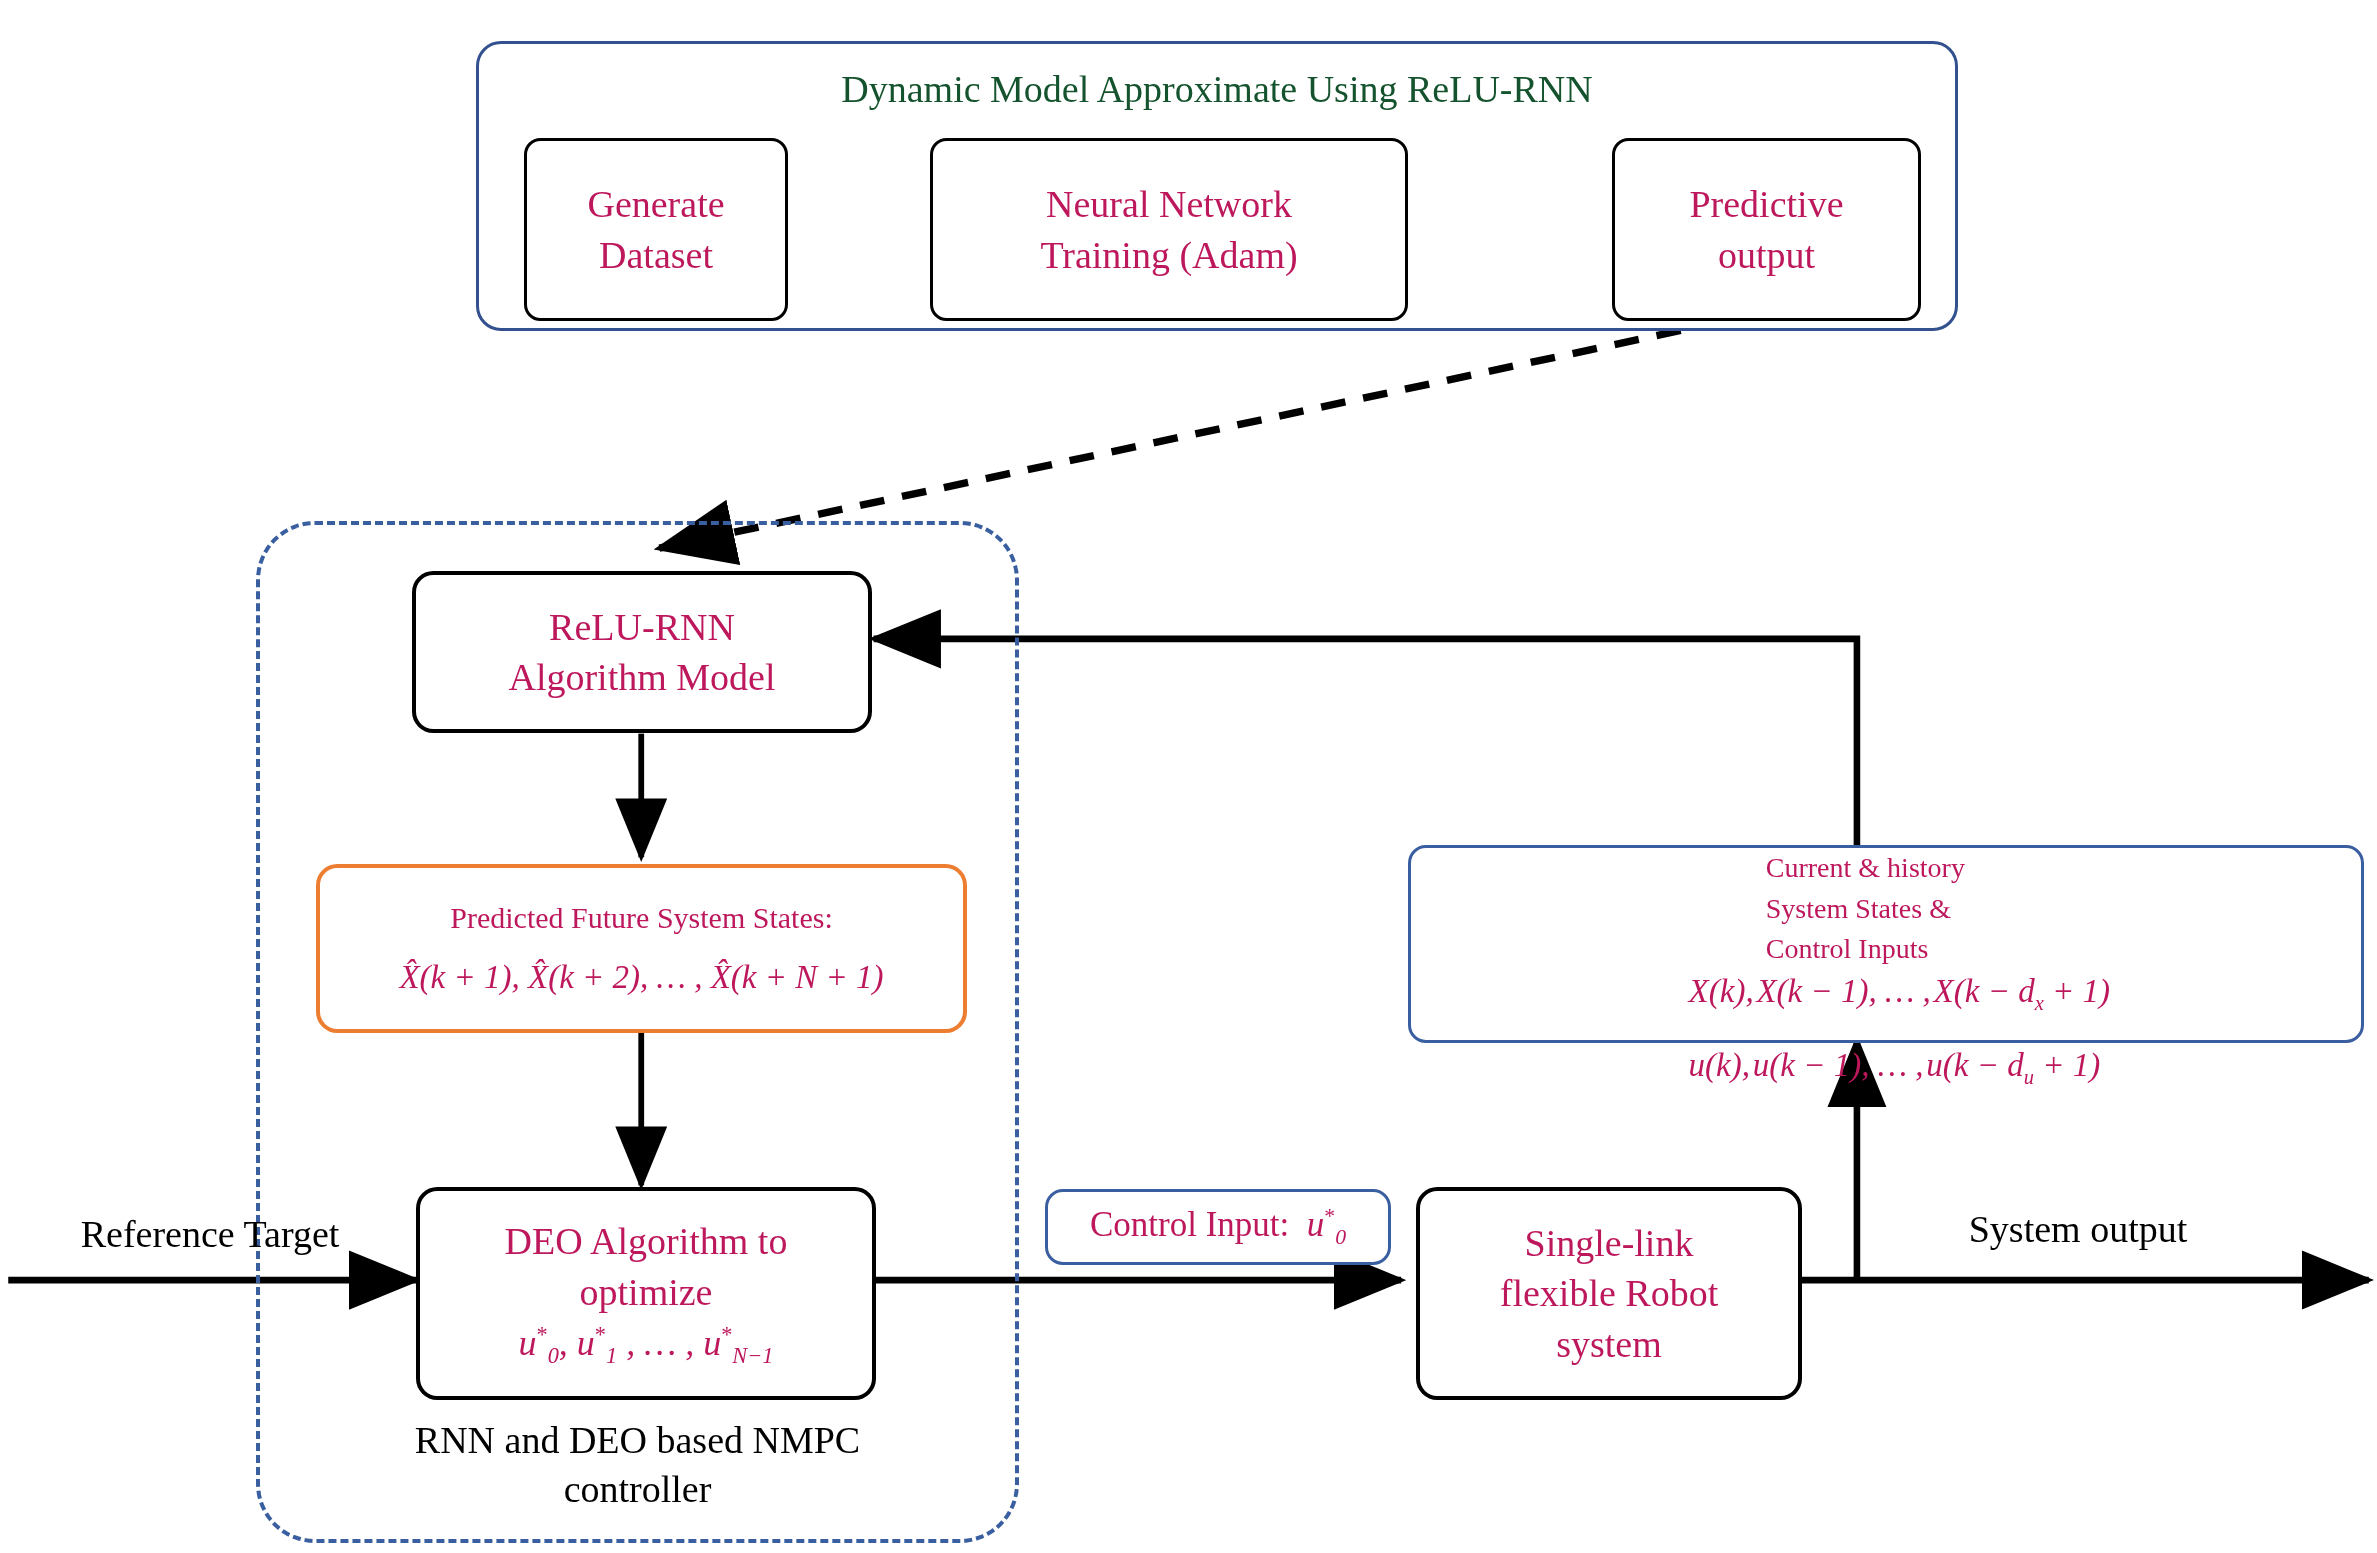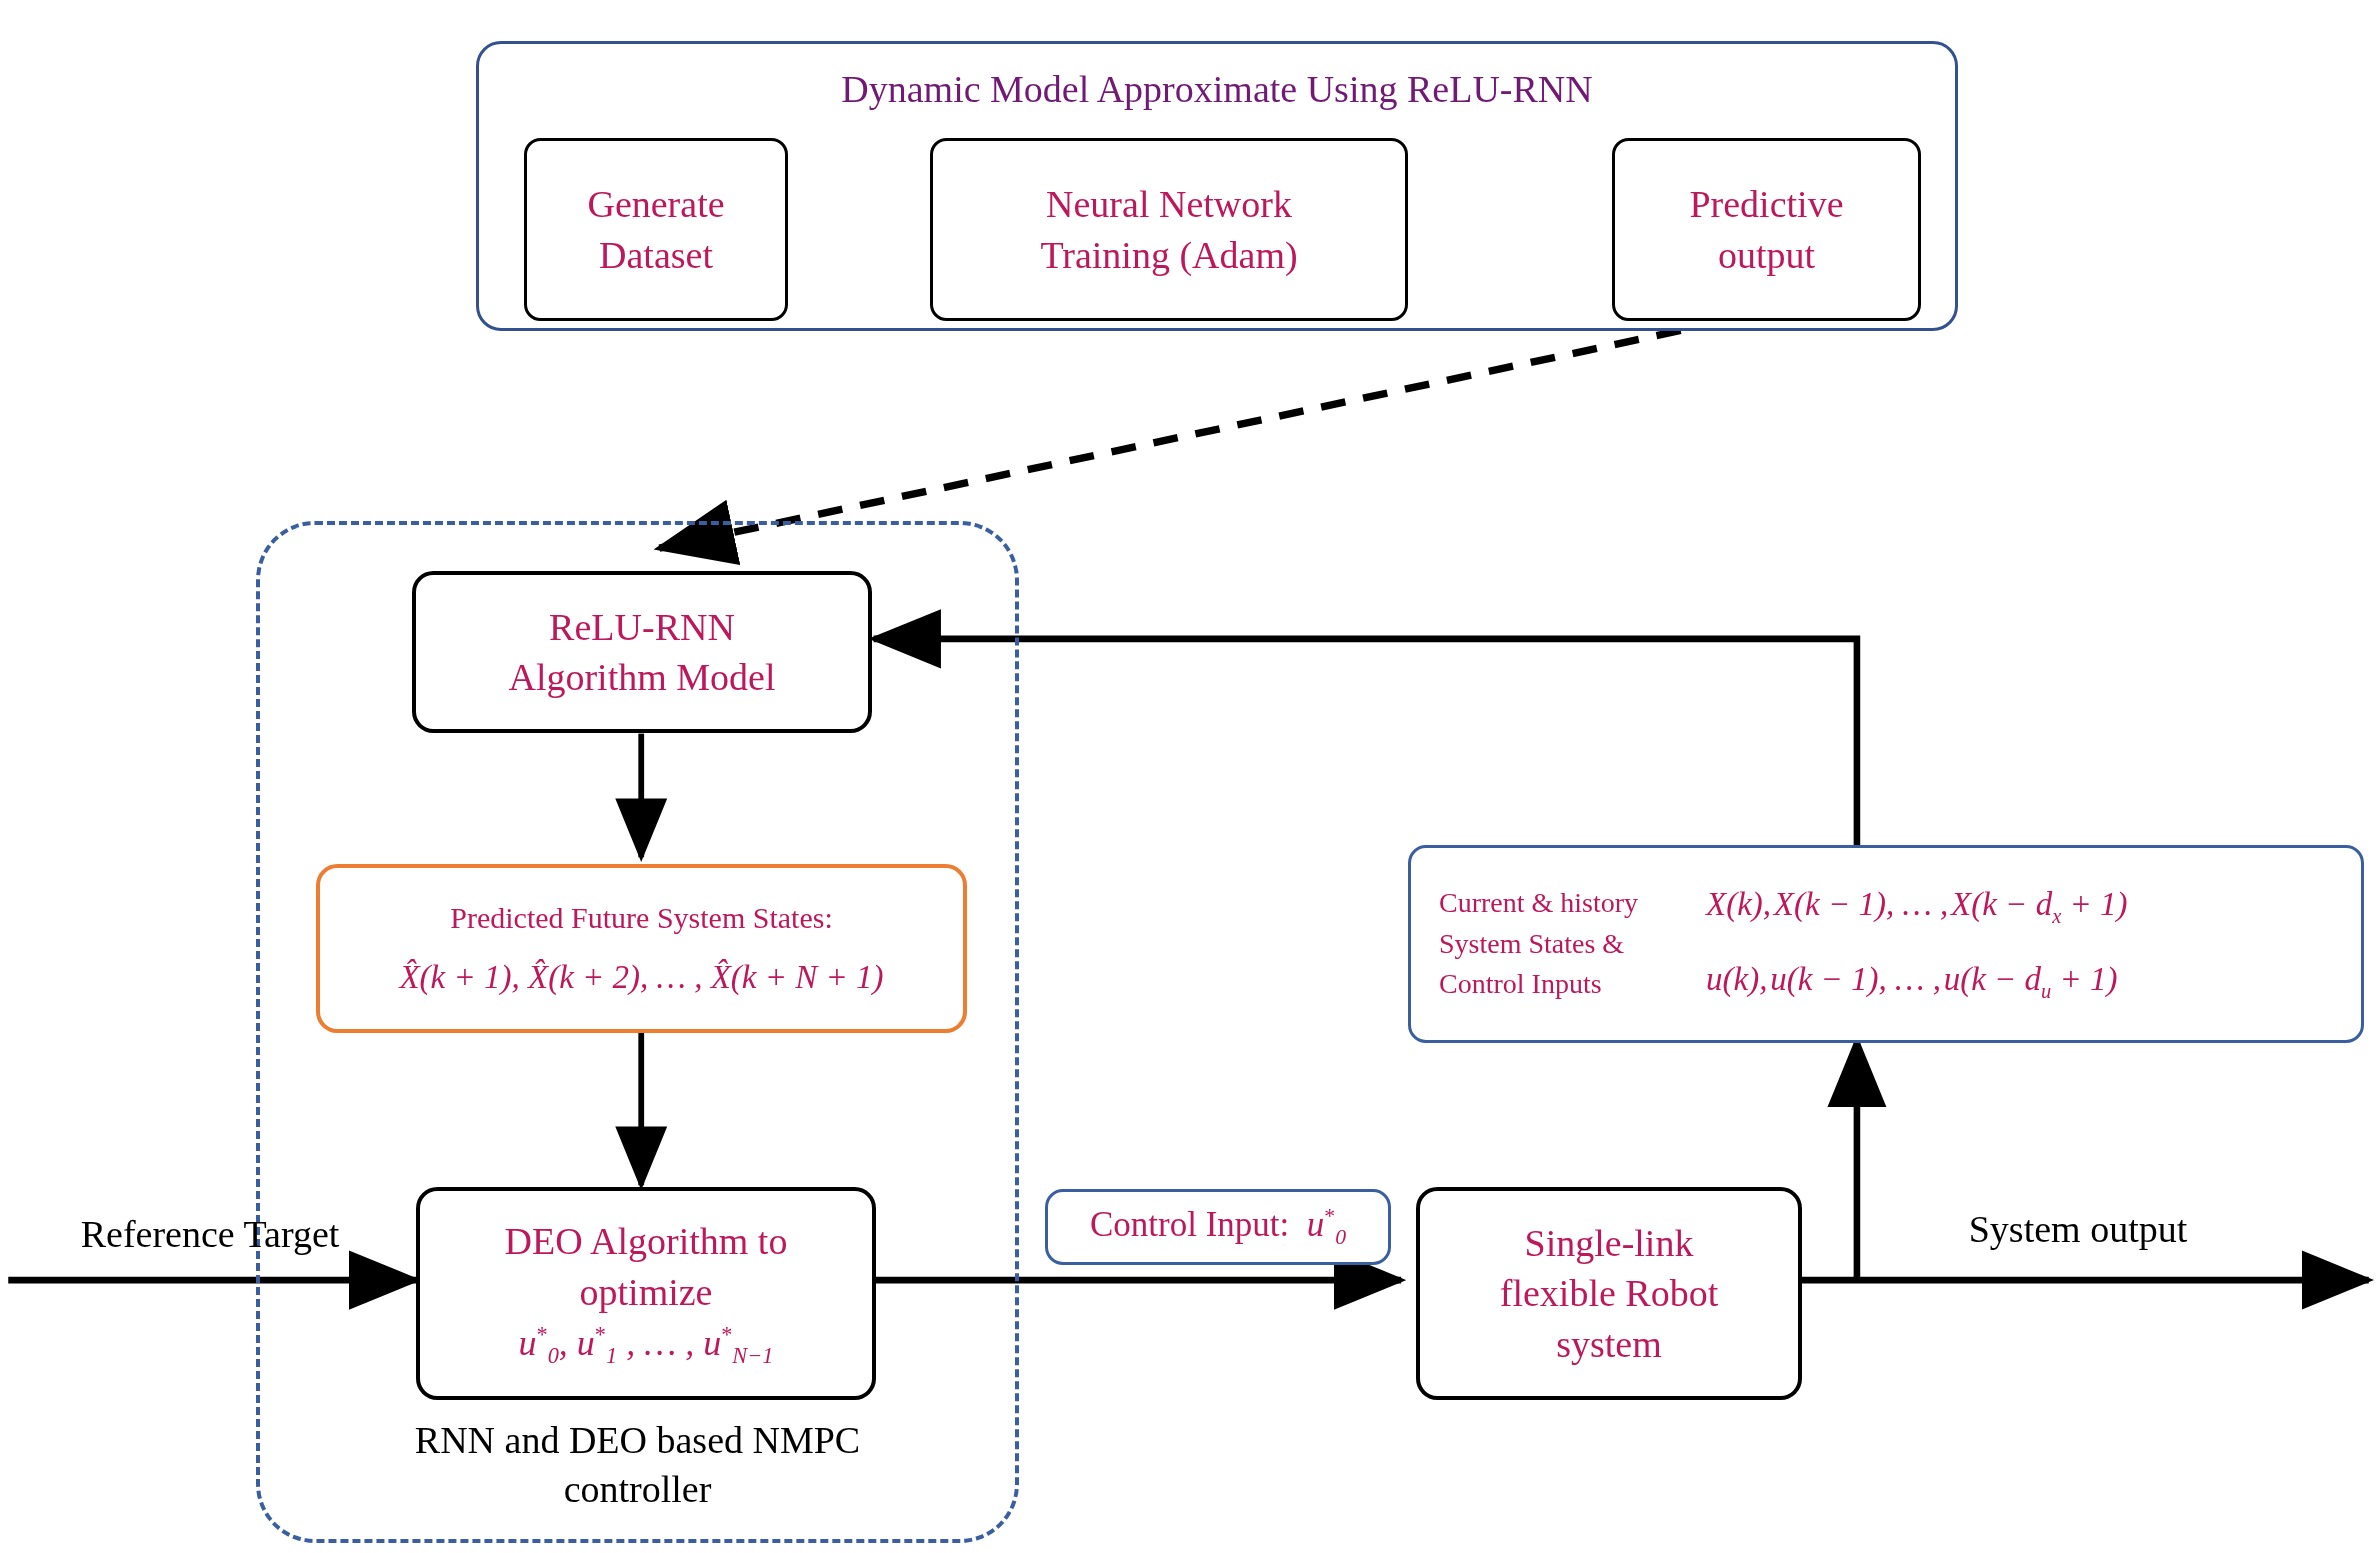--- a/index.html
+++ b/index.html
@@ -71,21 +71,21 @@
     color: #000000;
     font-family: "Liberation Serif", "DejaVu Serif", serif;
     text-align: center;
     white-space: nowrap;
     line-height: 1.3;
   }
   .ttl {
     position: absolute;
     width: 100%;
     text-align: center;
-    color: #701a75;
+    color: #14532d;
     font-family: "Liberation Serif", "DejaVu Serif", serif;
   }
   .ln1 { display:block; }
   .math {
     font-style: italic;
     font-family: "Liberation Serif", "DejaVu Serif", serif;
   }
   sub { font-size: 0.62em; font-style: italic; }
   sup { font-size: 0.62em; font-style: normal; }
   .f46 { font-size: 38px; }
@@ -231,21 +231,21 @@
 
   <div class="node blk f46" style="left:1416px; top:1187px; width:386px; height:213px;">
     <span class="ln1">Single-link</span>
     <span class="ln1">flexible Robot</span>
     <span class="ln1">system</span>
   </div>
 
   <div class="label f46" style="left:1913px; top:1205px; width:330px;">System output</div>
 
   <div class="node box-blue" style="left:1408px; top:845px; width:956px; height:198px; align-items:stretch; justify-content:center;">
-    <div class="rowflex" style="padding:0 21.4px 0 28px;">
+    <div class="rowflex" style="padding:0 21.4px 0 28px;flex-direction:column;">
       <div class="colsmall f34" style="min-width:247px;">
         <span>Current &amp; history</span>
         <span>System States &amp;</span>
         <span>Control Inputs</span>
       </div>
       <div class="colmath f40 math" style="margin-left:20px;">
         <span class="nw">
           <em>X</em>(<em>k</em>), <em>X</em>(<em>k</em> − 1), … , <em>X</em>(<em>k</em> − <em>d</em><sub>x</sub> + 1)
         </span>
         <span class="nw">

